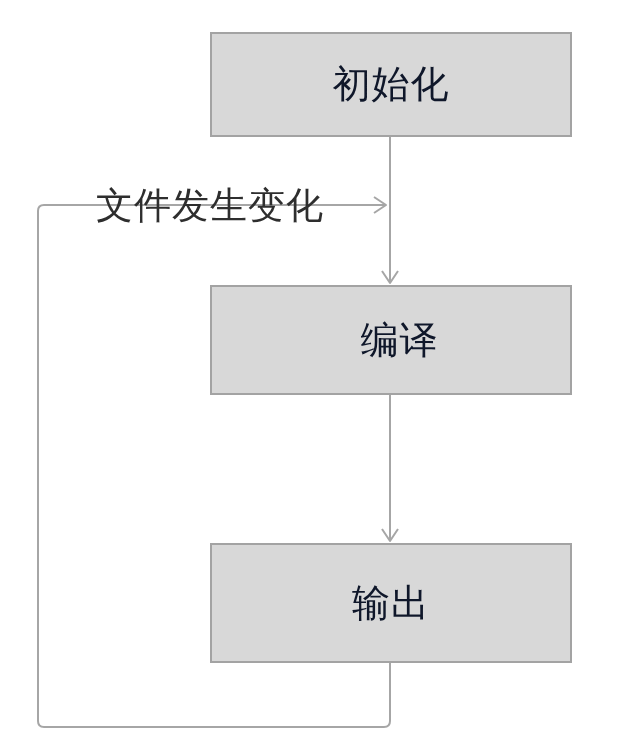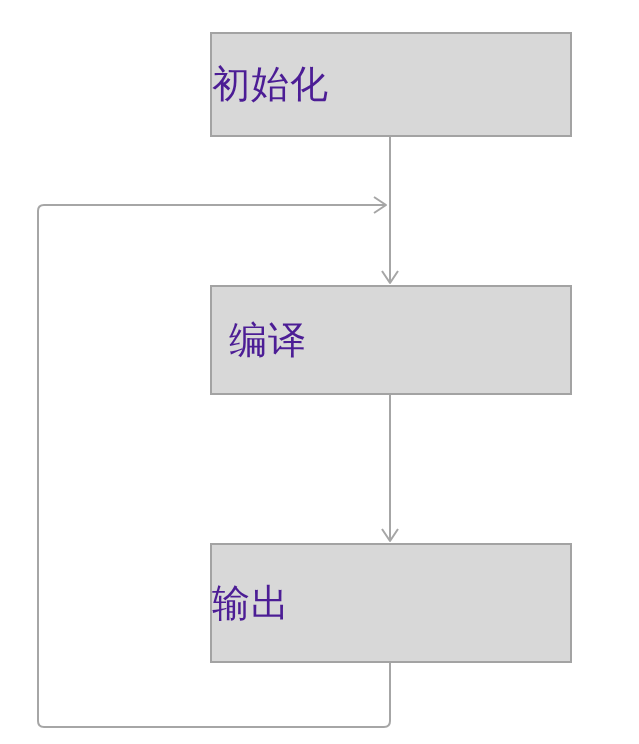--- a/index.html
+++ b/index.html
@@ -31,23 +31,23 @@
   }
   .node {
     position: absolute;
     left: 210px;
     width: 362px;
     box-sizing: border-box;
     background: #d8d8d8;
     border: 2px solid #a3a3a3;
     display: flex;
     align-items: center;
-    justify-content: flex-start;
+    justify-content: center;
     font-size: 38px;
-    color: #4c1d95;
+    color: #0f172a;
     letter-spacing: 1px;
   }
   .node-init   { top: 32px;  height: 105px; }
   .node-compile{ top: 285px; height: 110px; padding-left: 17px; }
   .node-output { top: 543px; height: 120px; }
   .edge-label {
     position: absolute;
     left: 210px;
     top: 206px;
     transform: translate(-50%, -50%);
@@ -79,14 +79,15 @@
   </div>
 
   <div class="node node-compile">
     <span>编译</span>
   </div>
 
   <div class="node node-output">
     <span>输出</span>
   </div>
 
+  <div class="edge-label">文件发生变化</div>
 
 </div>
 
 </body></html>

